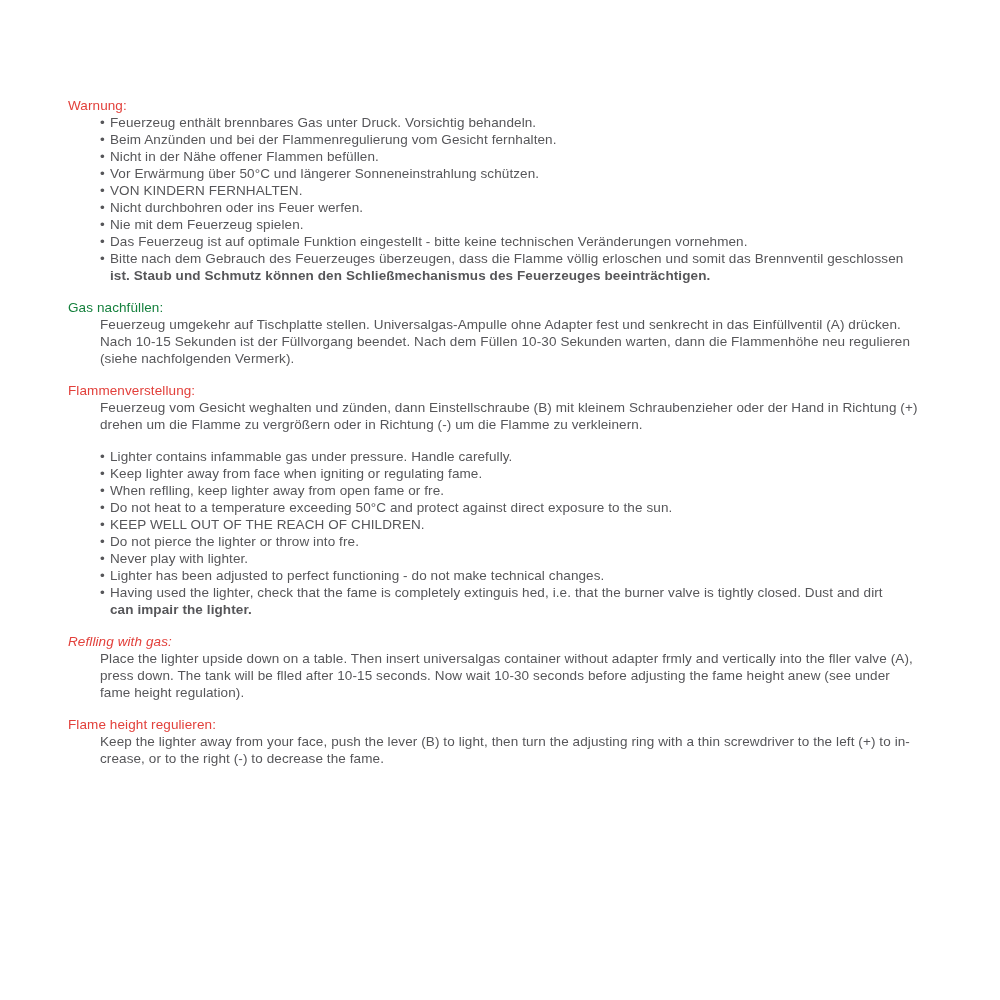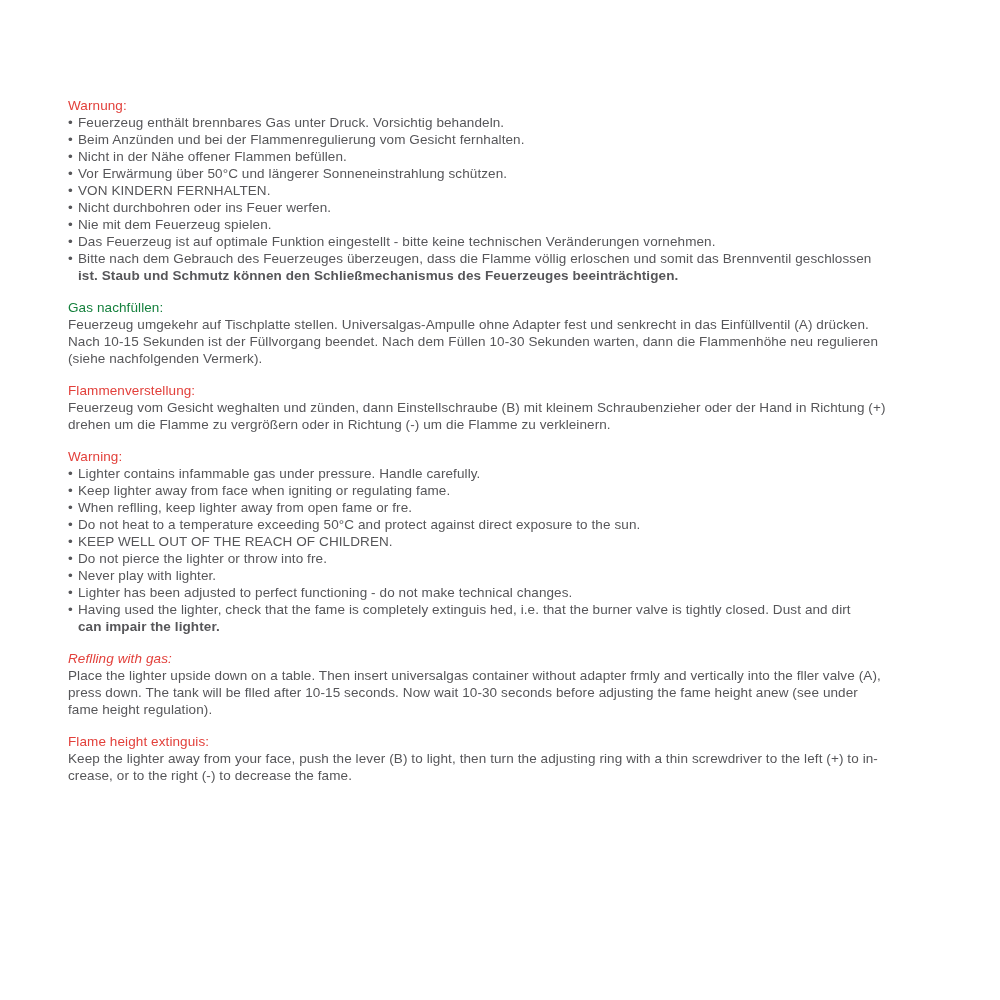--- a/index.html
+++ b/index.html
@@ -36,20 +36,21 @@
   }
   .heading {
     margin: 0;
     padding: 0;
     font-size: 13.5px;
     font-weight: 400;
     line-height: 17px;
   }
   .line {
     white-space: nowrap;
+    margin-left: 32px;
   }
   .line.cont {
     padding-left: 10px;
     font-weight: bold;
   }
   .bullet {
     display: inline-block;
     width: 10px;
   }
 </style>
@@ -85,21 +86,20 @@
 
   <div class="section">
     <h3 class="heading" style="color: rgb(226, 64, 59);">Flammenverstellung:</h3>
     <div class="lines">
           <div class="line">Feuerzeug vom Gesicht weghalten und zünden, dann Einstellschraube (B) mit kleinem Schraubenzieher oder der Hand in Richtung (+)</div>
           <div class="line">drehen um die Flamme zu vergrößern oder in Richtung (-) um die Flamme zu verkleinern.</div>
         </div>
   </div>
 
   <div class="section">
-    <h3 class="heading" style="color: rgb(226, 64, 59);">Warning:</h3>
     <div class="lines">
           <div class="line"><span class="bullet">•</span>Lighter contains infammable gas under pressure. Handle carefully.</div>
           <div class="line"><span class="bullet">•</span>Keep lighter away from face when igniting or regulating fame.</div>
           <div class="line"><span class="bullet">•</span>When reflling, keep lighter away from open fame or fre.</div>
           <div class="line"><span class="bullet">•</span>Do not heat to a temperature exceeding 50°C and protect against direct exposure to the sun.</div>
           <div class="line"><span class="bullet">•</span>KEEP WELL OUT OF THE REACH OF CHILDREN.</div>
           <div class="line"><span class="bullet">•</span>Do not pierce the lighter or throw into fre.</div>
           <div class="line"><span class="bullet">•</span>Never play with lighter.</div>
           <div class="line"><span class="bullet">•</span>Lighter has been adjusted to perfect functioning - do not make technical changes.</div>
           <div class="line"><span class="bullet">•</span>Having used the lighter, check that the fame is completely extinguis hed, i.e. that the burner valve is tightly closed. Dust and dirt</div>
@@ -110,20 +110,20 @@
   <div class="section">
     <h3 class="heading" style="color: rgb(226, 64, 59); font-style: italic;">Reflling with gas:</h3>
     <div class="lines">
           <div class="line">Place the lighter upside down on a table. Then insert universalgas container without adapter frmly and vertically into the fller valve (A),</div>
           <div class="line">press down. The tank will be flled after 10-15 seconds. Now wait 10-30 seconds before adjusting the fame height anew (see under</div>
           <div class="line">fame height regulation).</div>
         </div>
   </div>
 
   <div class="section">
-    <h3 class="heading" style="color: rgb(226, 64, 59);">Flame height extinguis:</h3>
+    <h3 class="heading" style="color: rgb(226, 64, 59);">Flame height regulieren:</h3>
     <div class="lines">
           <div class="line">Keep the lighter away from your face, push the lever (B) to light, then turn the adjusting ring with a thin screwdriver to the left (+) to in-</div>
           <div class="line">crease, or to the right (-) to decrease the fame.</div>
         </div>
   </div>
 </div>
 </div>
 
 </body></html>

